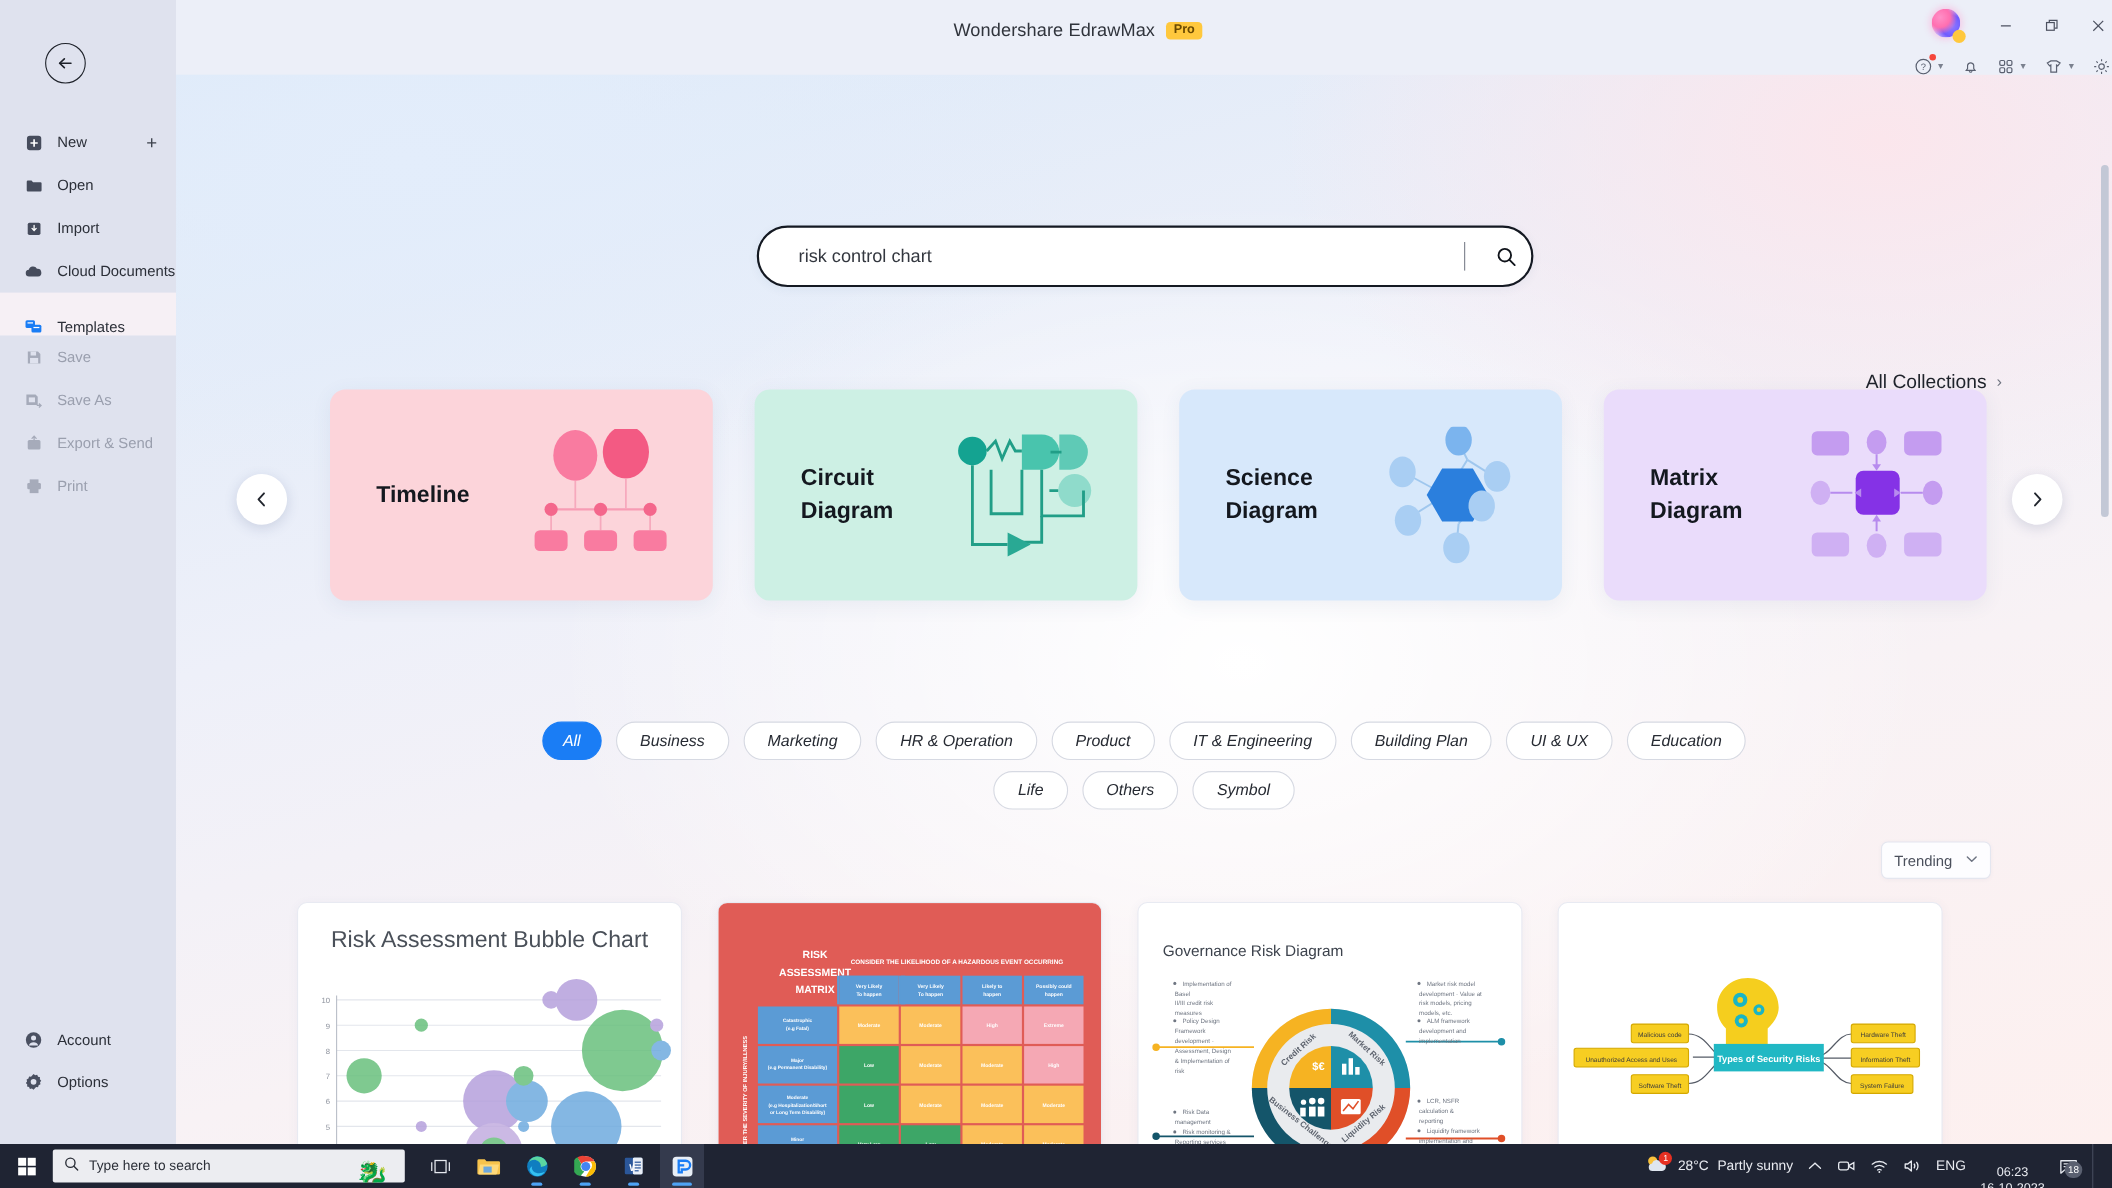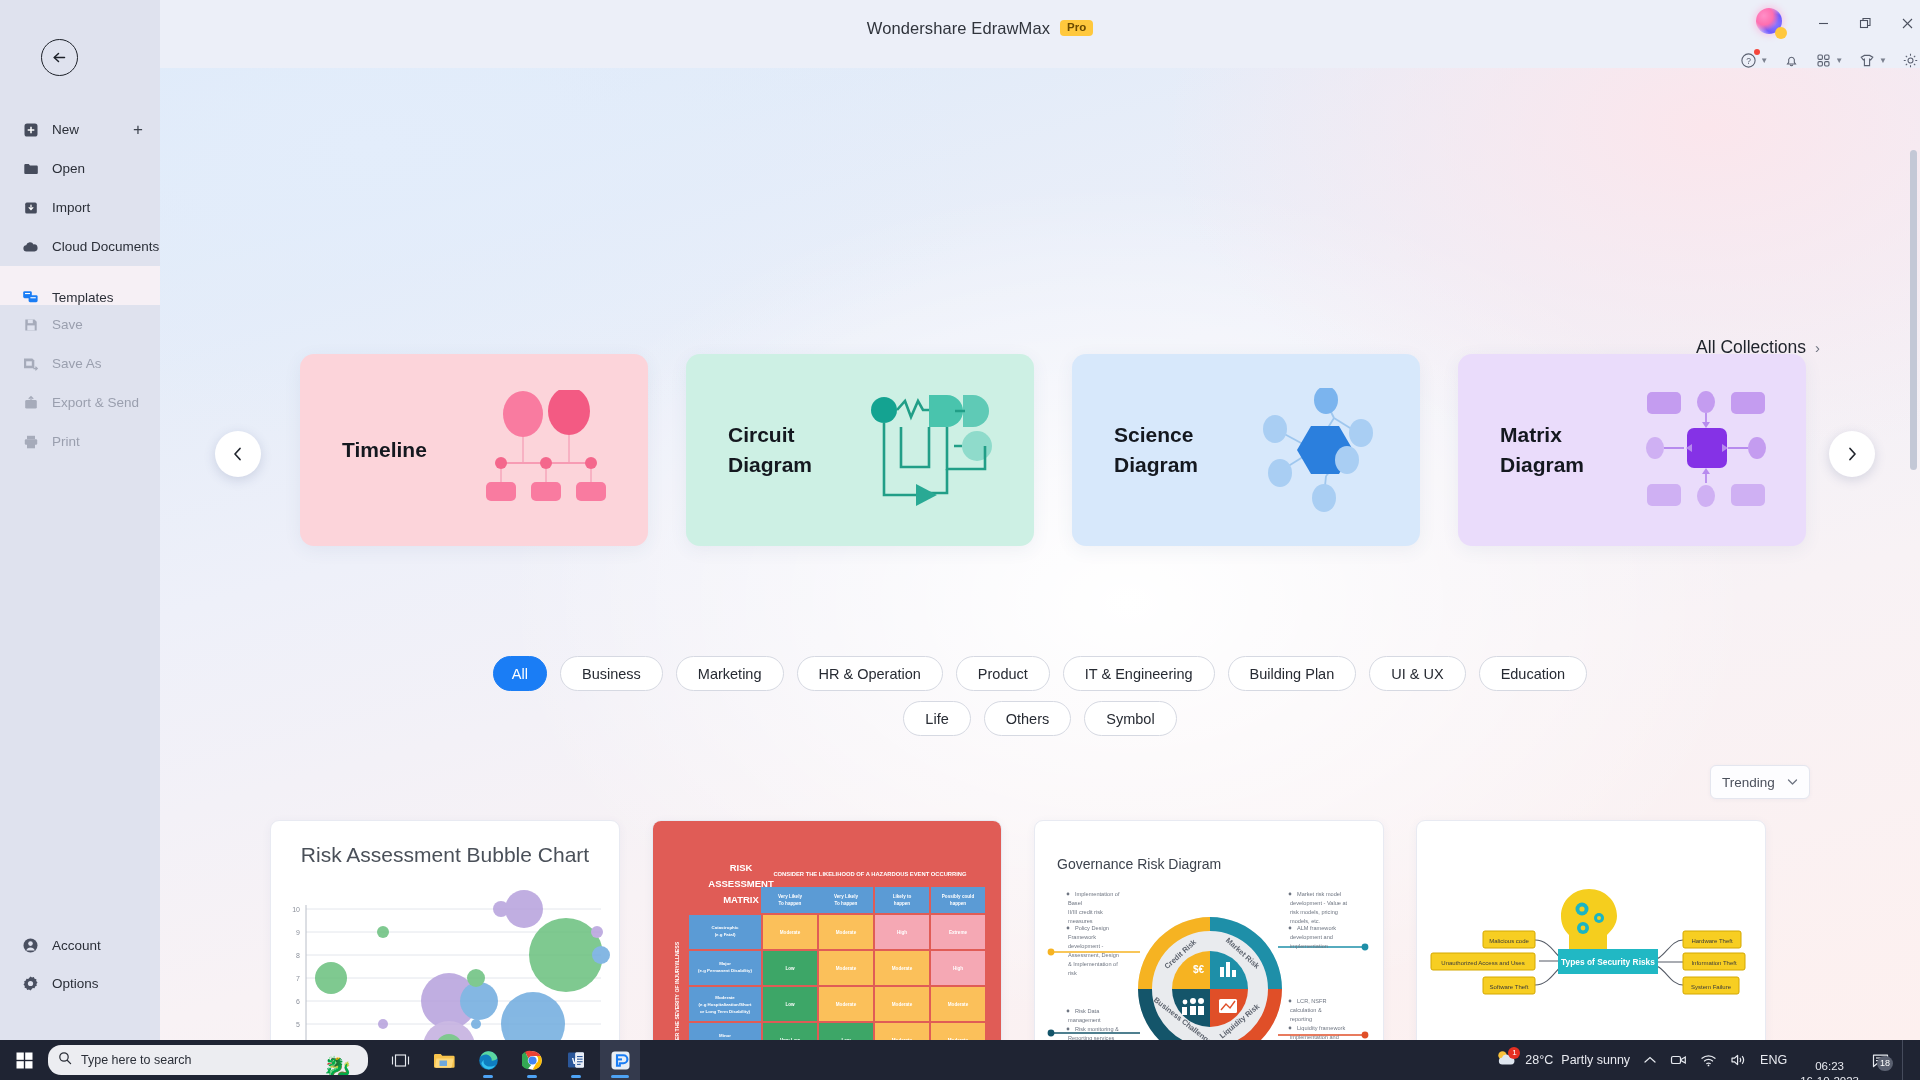--- a/index.html
+++ b/index.html
@@ -154,20 +154,21 @@
     font-size:41px; font-weight:bold; letter-spacing:-.3px;
   }
   .explore .dark { color:#10141b; }
   .explore .blue { color:#1a7df5; }
 
   
   .chips {
     position:absolute; left:0; top:588px; width:1760px;
     display:flex; flex-wrap:wrap; justify-content:center; gap:10px 13px;
     padding:0 330px;
+    font-style:italic;
   }
   .chip {
     height:35px; padding:0 21px; border-radius:18px;
     border:1px solid #d6d9e2; background:#fff;
     display:flex; align-items:center; font-size:14.5px; color:#272b33;
   }
   .chip.active { background:#1a7df5; border-color:#1a7df5; color:#fff; padding:0 18px; }
 
   
   .sort {
@@ -204,21 +205,21 @@
     background:#c3c8d6; border-radius:4px;
   }
 
   
   .taskbar {
     position:absolute; left:0; bottom:0; width:1920px; height:40px;
     background:#1f2433; display:flex; align-items:center;
   }
   .tb-start { width:48px; height:40px; display:flex; align-items:center; justify-content:center; }
   .tb-search {
-    width:320px; height:30px; background:#ecedf1; border-radius:13px;
+    width:320px; height:30px; background:#ecedf1; border-radius:2px;
     display:flex; align-items:center; padding:0 10px; gap:9px;
     position:relative; overflow:hidden;
   }
   .tb-search-text { font-size:12.5px; color:#2b2f38; }
   .tb-dragon { position:absolute; right:14px; bottom:-7px; font-size:25px; line-height:1; }
   .tb-icons { display:flex; align-items:center; gap:4px; margin-left:12px; }
   .tb-ico {
     width:40px; height:40px; display:flex; align-items:center; justify-content:center;
     position:relative;
   }
@@ -453,20 +454,30 @@
               <circle cx="8.5" cy="8.5" r="2.6" fill="#dfe2ee"></circle>
             </svg>
         </span>
         <span>Options</span>
       </div>
     </div>
   </div>
 
   <div class="main">
 
+    <div class="searchbar">
+      <span class="search-text">risk control chart</span>
+      <span class="search-sep"></span>
+      <span class="search-go">
+        <svg width="19" height="19" viewBox="0 0 19 19" fill="none" stroke="currentColor" stroke-width="1.7" stroke-linecap="round">
+            <circle cx="8" cy="8" r="5.7"></circle>
+            <line x1="12.3" y1="12.3" x2="17" y2="17"></line>
+          </svg>
+      </span>
+    </div>
 
     <div class="all-collections">
       <span>All Collections</span>
       <span class="chev">›</span>
     </div>
 
     <div class="carousel">
       <div class="nav-arrow left">
         <svg width="14" height="16" viewBox="0 0 14 16" fill="none" stroke="currentColor" stroke-width="1.7" stroke-linecap="round" stroke-linejoin="round">
             <polyline points="9,2.5 4,8 9,13.5"></polyline>

